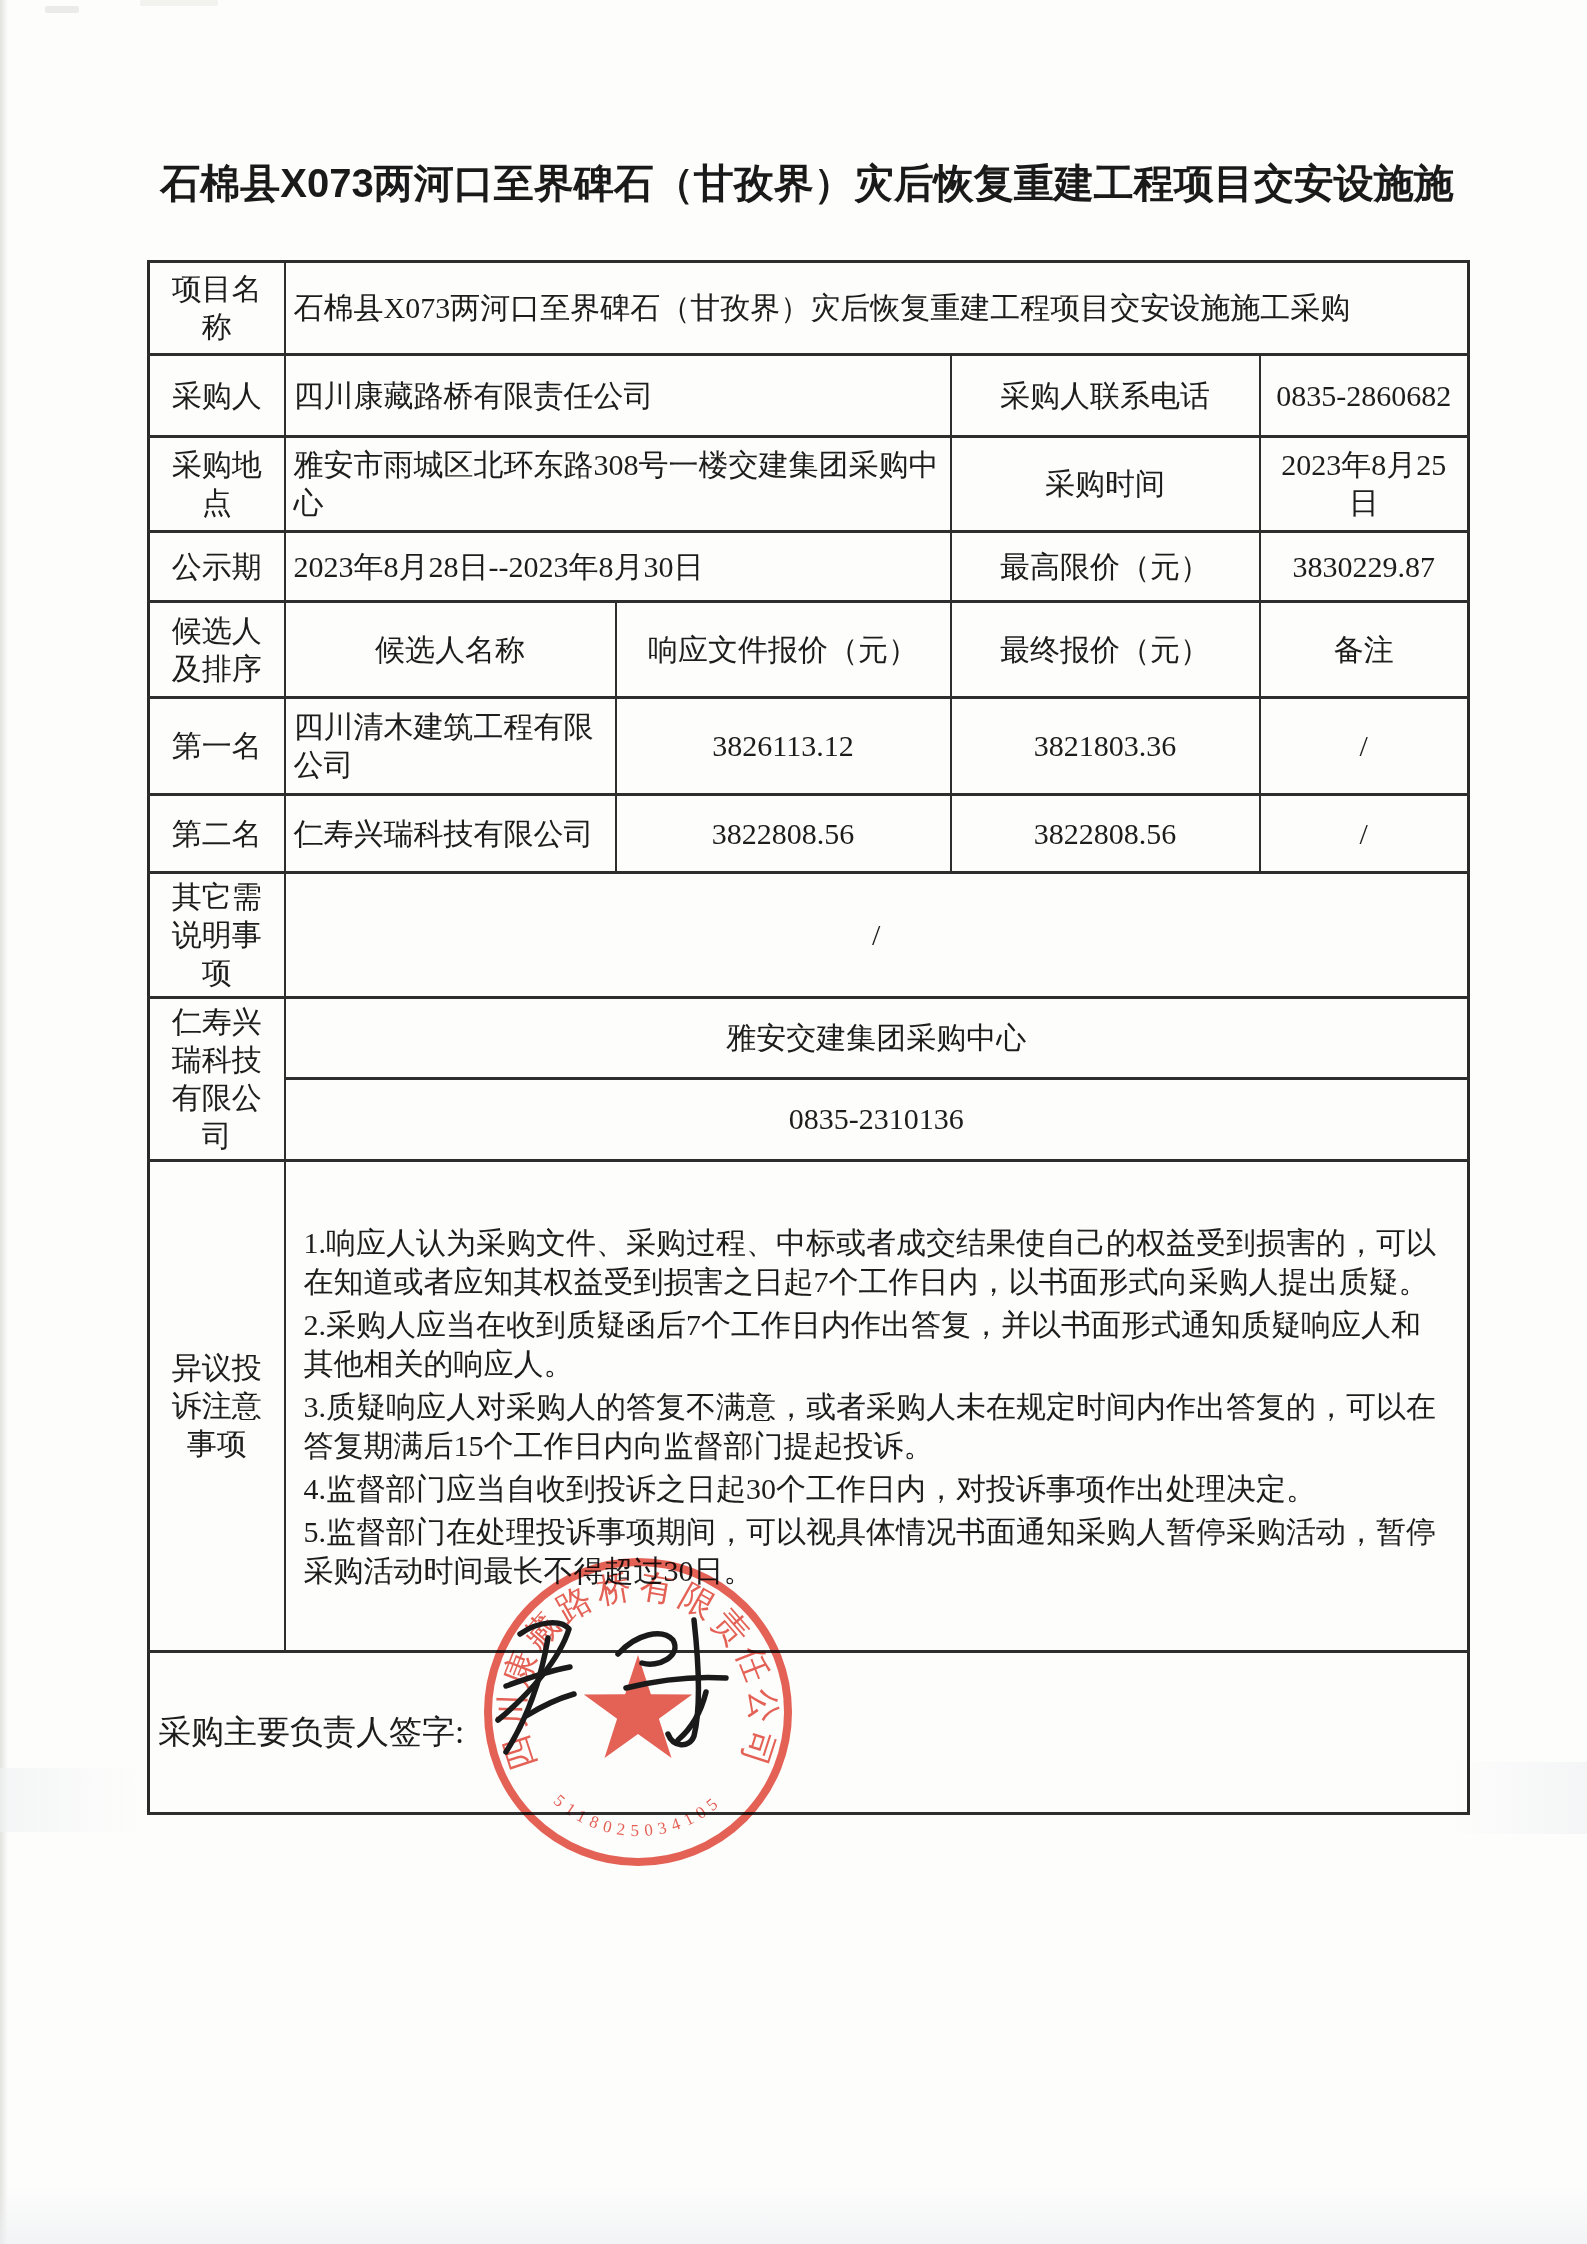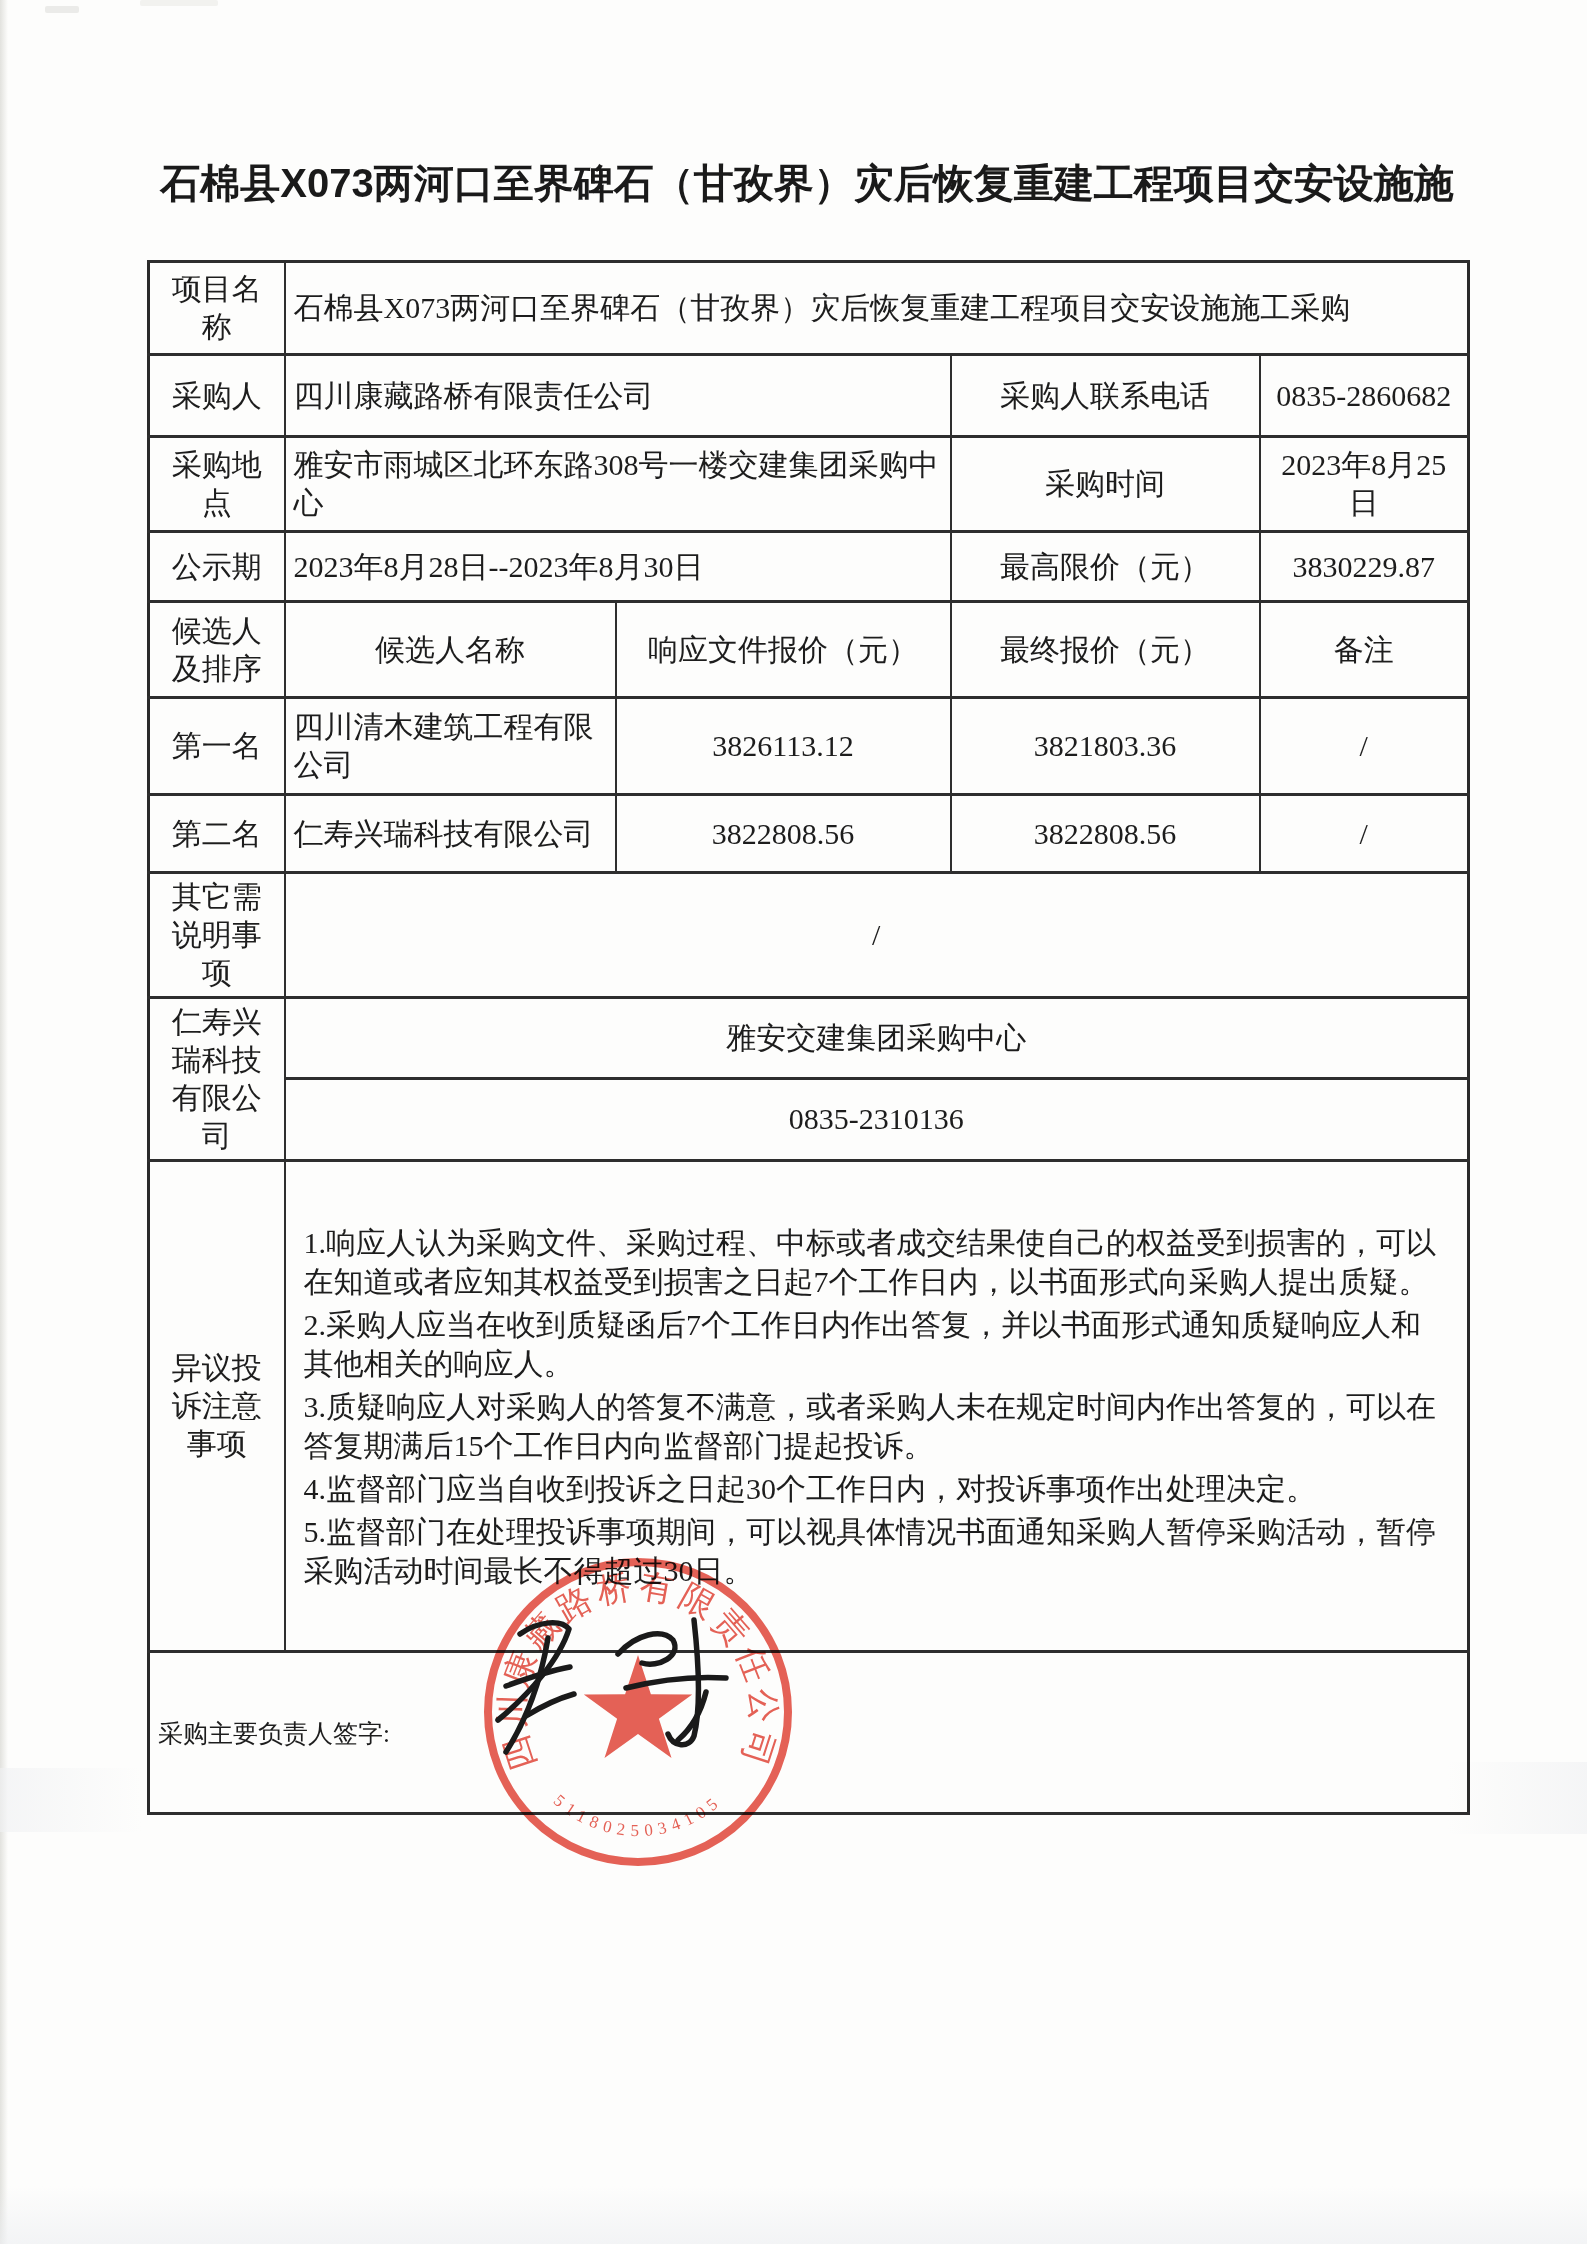--- a/index.html
+++ b/index.html
@@ -43,21 +43,21 @@
     padding:4px 8px;vertical-align:middle;
     word-break:break-all;
   }
   table.main{border:3px solid #2a2a2a;}
   td.lbl{text-align:center;padding-left:6px;padding-right:4px;}
   td.ctr{text-align:center;}
   td.val{text-align:left;}
   .notice p{margin:4px;padding:0;font-size:30px;line-height:39px;}
   .notice{padding:0 6px;}
   td.sign-cell{height:151px;}
-  .sign-label{font-size:25px;}
+  .sign-label{font-size:33px;}
 
   
   .stamp{
     position:absolute;left:478px;top:1552px;width:320px;height:320px;
     mix-blend-mode:multiply;opacity:.93;pointer-events:none;
   }
   .stamp svg{width:100%;height:100%;}
   .signature{
     position:absolute;left:468px;top:1596px;width:330px;height:180px;
     pointer-events:none;

